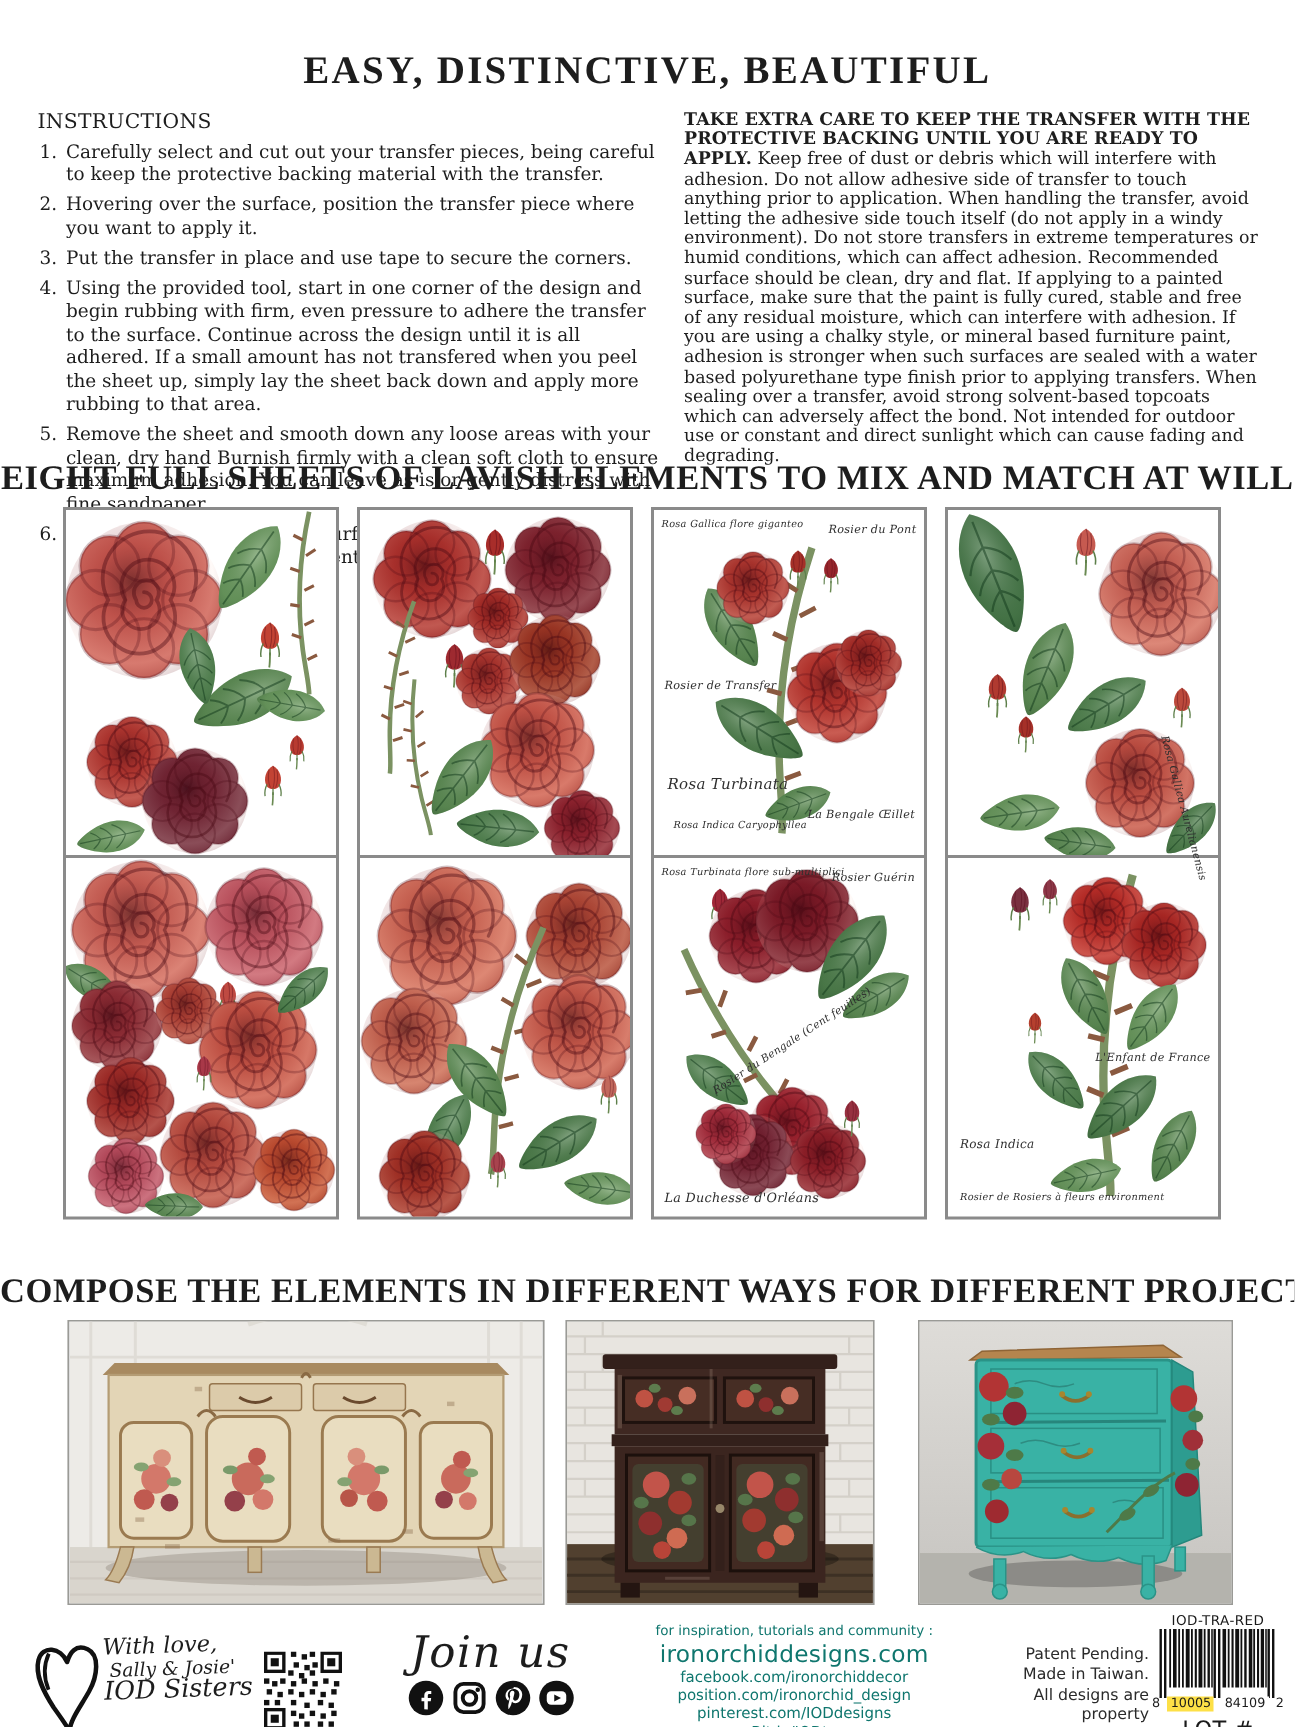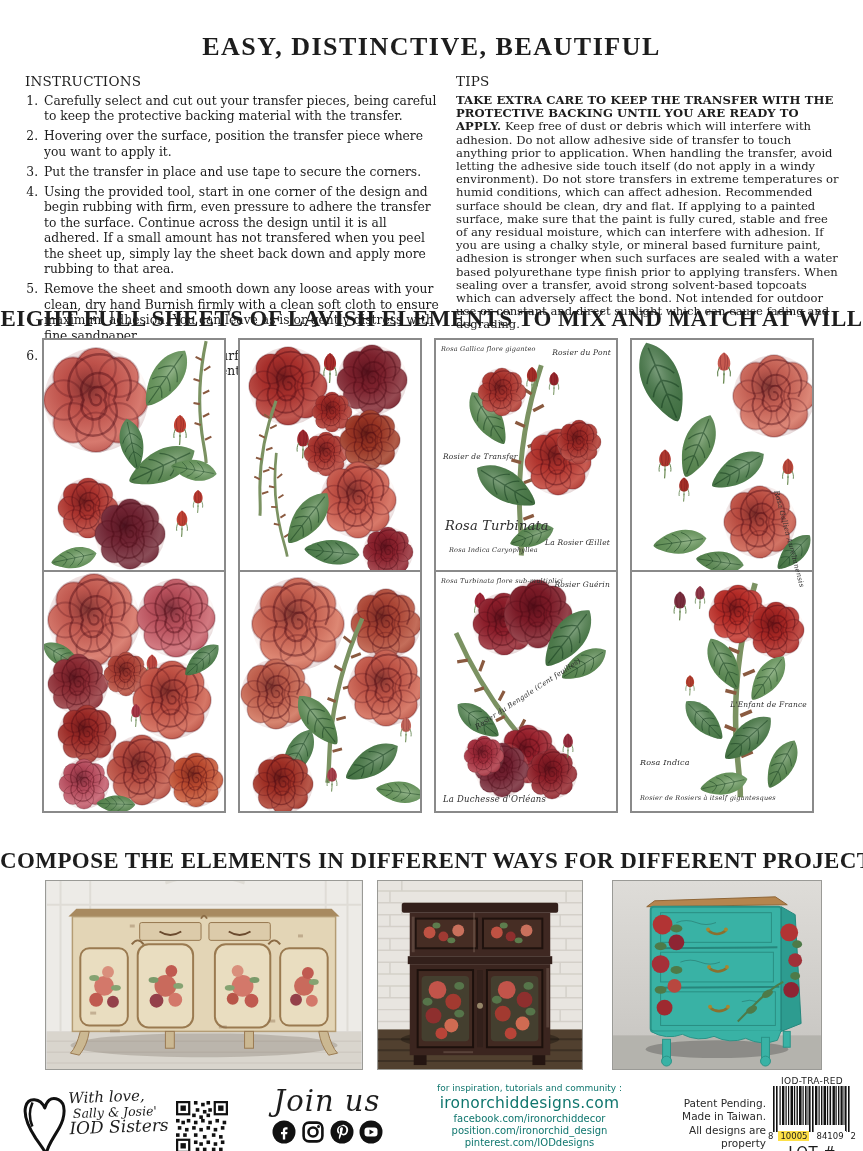--- a/index.html
+++ b/index.html
@@ -116,21 +116,20 @@
       <li>Carefully select and cut out your transfer pieces, being careful to keep the protective backing material with the transfer.</li>
       <li>Hovering over the surface, position the transfer piece where you want to apply it.</li>
       <li>Put the transfer in place and use tape to secure the corners.</li>
       <li>Using the provided tool, start in one corner of the design and begin rubbing with firm, even pressure to adhere the transfer to the surface. Continue across the design until it is all adhered. If a small amount has not transfered when you peel the sheet up, simply lay the sheet back down and apply more rubbing to that area.</li>
       <li>Remove the sheet and smooth down any loose areas with your clean, dry hand Burnish firmly with a clean soft cloth to ensure maximum adhesion. You can leave as is or gently distress with fine sandpaper.</li>
       <li>Protect the transfer with a surface appropriate sealer that does not contain strong solvents.</li>
     </ol>
   </div>
 
   <div class="tipscol">
-    <p class="col-head">TIPS</p>
     <p class="tips-body"><b>TAKE EXTRA CARE TO KEEP THE TRANSFER WITH THE PROTECTIVE BACKING UNTIL YOU ARE READY TO APPLY.</b><span> Keep free of dust or debris which will interfere with adhesion. Do not allow adhesive side of transfer to touch anything prior to application. When handling the transfer, avoid letting the adhesive side touch itself (do not apply in a windy environment). Do not store transfers in extreme temperatures or humid conditions, which can affect adhesion. Recommended surface should be clean, dry and flat. If applying to a painted surface, make sure that the paint is fully cured, stable and free of any residual moisture, which can interfere with adhesion. If you are using a chalky style, or mineral based furniture paint, adhesion is stronger when such surfaces are sealed with a water based polyurethane type finish prior to applying transfers. When sealing over a transfer, avoid strong solvent-based topcoats which can adversely affect the bond. Not intended for outdoor use or constant and direct sunlight which can cause fading and degrading.</span></p>
   </div>
 
   <div class="sec-head" style="top:290px;">EIGHT FULL SHEETS OF LAVISH ELEMENTS TO MIX AND MATCH AT WILL</div>
 
   <div class="sheets-row" style="top:322px;">
     <div class="sheet" aria-label="large coral rose, leaves, thorny stem, red and burgundy roses, rosebuds">
       <svg class="art" viewBox="0 0 180 239">
         <use href="#rose" transform="translate(52,60) scale(1.04)" style="color:#cd5f54"></use>
         <use href="#leaf" transform="translate(122,38) rotate(35) scale(.72)" style="color:#6d9a60"></use>
@@ -172,23 +171,23 @@
         <use href="#rose" transform="translate(122,122) scale(.66)" style="color:#bc3a30"></use>
         <use href="#rose" transform="translate(143,102) scale(.44)" style="color:#a93028"></use>
         <use href="#rose" transform="translate(66,52) scale(.48)" style="color:#b23a30"></use>
         <use href="#bud" transform="translate(96,38) scale(.42)" style="color:#a53028"></use>
         <use href="#bud" transform="translate(118,42) scale(.38)" style="color:#97262c"></use>
         <use href="#leaf" transform="translate(96,196) rotate(70) scale(.5)" style="color:#5f8c55"></use>
       </svg>
       <span class="cap" style="left:5px;top:5px;">Rosa Gallica flore giganteo</span>
       <span class="cap" style="right:5px;top:8px;font-size:7.5px;">Rosier du Pont</span>
       <span class="cap" style="left:7px;top:112px;font-size:7.5px;">Rosier de Transfer</span>
-      <span class="cap" style="left:9px;top:178px;font-size:13px;">Rosa Turbinata</span>
+      <span class="cap" style="left:9px;top:178px;font-size:10px;">Rosa Turbinata</span>
       <span class="cap" style="left:13px;top:206px;">Rosa Indica Caryophyllea</span>
-      <span class="cap" style="right:6px;top:198px;font-size:7.5px;">La Rosier Œillet</span>
+      <span class="cap" style="right:6px;top:198px;font-size:7.5px;">La Bengale Œillet</span>
     </div>
     <div class="sheet" aria-label="large leaf, coral roses, rosebuds and leaf sprays">
       <svg class="art" viewBox="0 0 180 239">
         <use href="#leaf" transform="translate(30,42) rotate(-22) scale(.92)" style="color:#49784a"></use>
         <use href="#bud" transform="translate(92,26) scale(.52)" style="color:#c65a50"></use>
         <use href="#rose" transform="translate(142,56) scale(.82)" style="color:#d4705f"></use>
         <use href="#leaf" transform="translate(66,106) rotate(22) scale(.72)" style="color:#5f8c55"></use>
         <use href="#leaf" transform="translate(106,130) rotate(58) scale(.66)" style="color:#548351"></use>
         <use href="#bud" transform="translate(33,122) scale(.48)" style="color:#b03a30"></use>
         <use href="#bud" transform="translate(52,148) scale(.4)" style="color:#a53028"></use>
@@ -267,21 +266,21 @@
         <use href="#leaf" transform="translate(136,106) rotate(36) scale(.58)" style="color:#6d9a60"></use>
         <use href="#bud" transform="translate(58,112) scale(.34)" style="color:#b5402e"></use>
         <use href="#leaf" transform="translate(72,148) rotate(-44) scale(.56)" style="color:#548351"></use>
         <use href="#leaf" transform="translate(116,166) rotate(48) scale(.66)" style="color:#4f7d4c"></use>
         <use href="#leaf" transform="translate(150,192) rotate(28) scale(.58)" style="color:#5f8c55"></use>
         <use href="#leaf" transform="translate(92,212) rotate(78) scale(.52)" style="color:#6d9a60"></use>
       </svg>
       <span class="cap" style="right:6px;top:14px;transform:rotate(75deg);transform-origin:top right;font-size:7px;">Rosa Gallica Aurelianensis</span>
       <span class="cap" style="right:5px;top:128px;font-size:7.5px;">L'Enfant de France</span>
       <span class="cap" style="left:8px;top:186px;font-size:8px;">Rosa Indica</span>
-      <span class="cap" style="left:8px;bottom:9px;font-size:6.5px;">Rosier de Rosiers à itself gigantesques</span>
+      <span class="cap" style="left:8px;bottom:9px;font-size:6.5px;">Rosier de Rosiers à fleurs environment</span>
     </div>
   </div>
 
   <div class="sec-head" style="top:832px;">COMPOSE THE ELEMENTS IN DIFFERENT WAYS FOR DIFFERENT PROJECTS</div>
 
   <div class="projects">
     <div class="photo" style="left:45px;width:318px;" aria-label="distressed cream French sideboard with rose transfers on door panels">
       <svg viewBox="0 0 318 190">
         <rect width="318" height="152" fill="#edebe7"></rect>
         <g stroke="#dfdcd6" stroke-width="2">

